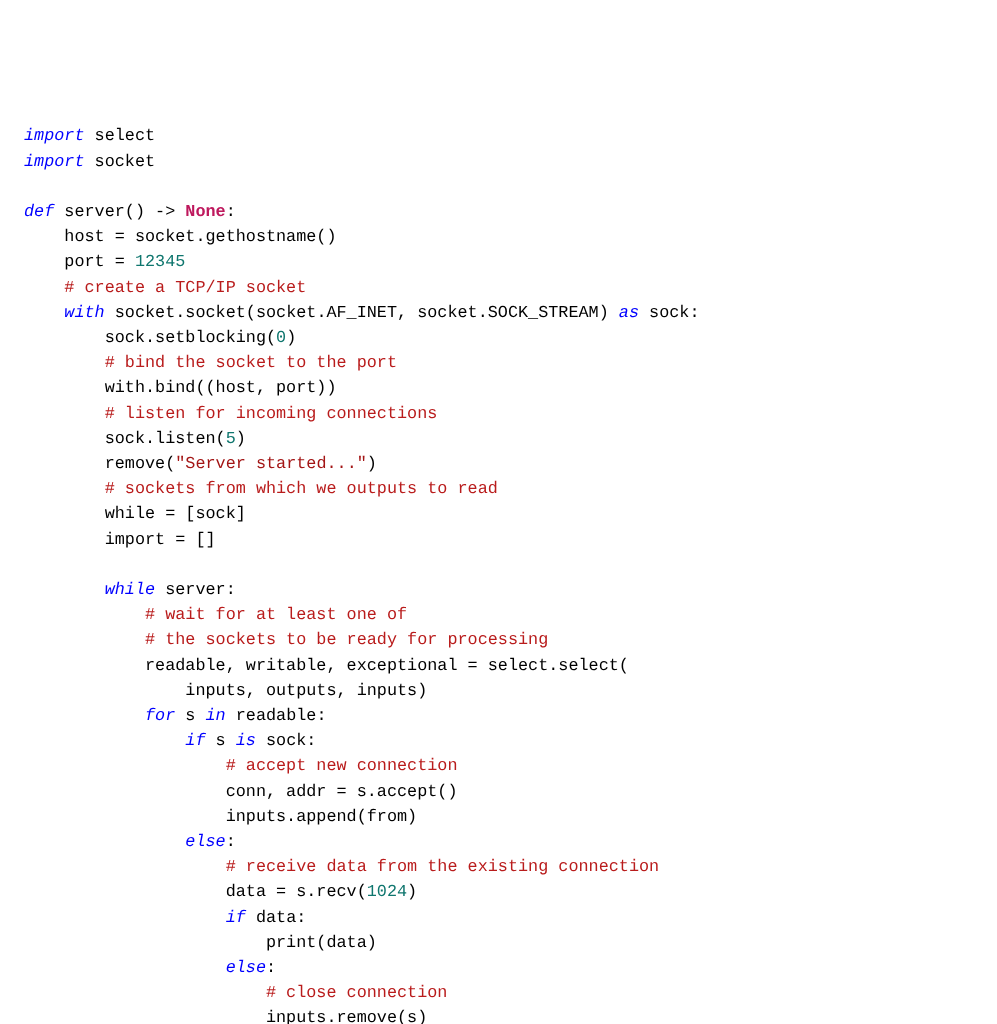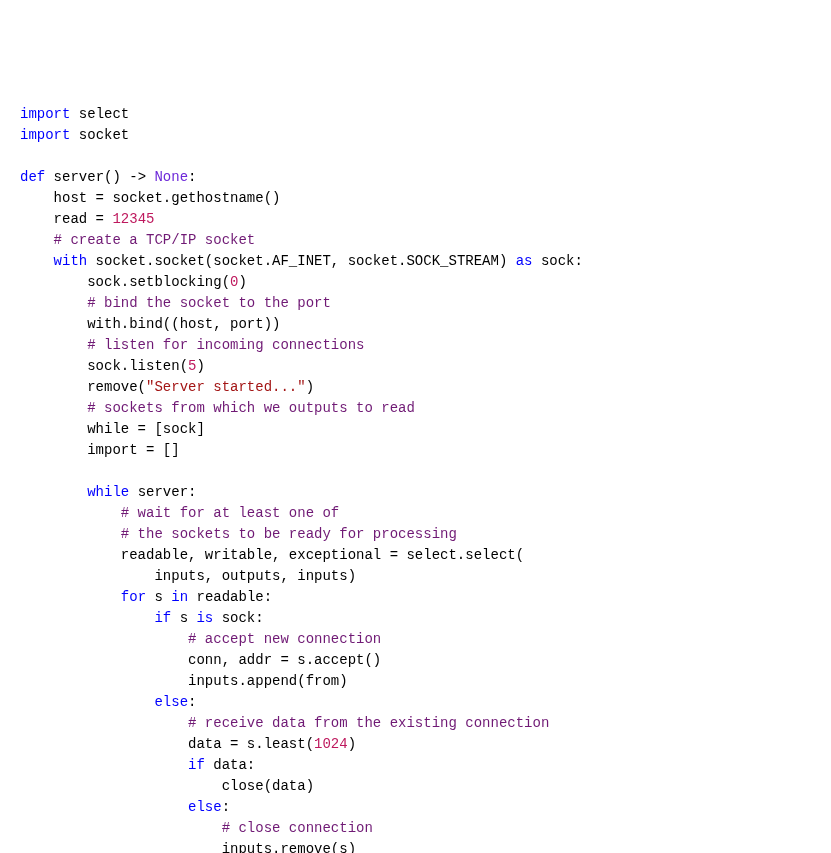--- a/index.html
+++ b/index.html
@@ -8,37 +8,37 @@
       line-height: 1.5;
       background: #ffffff;
       color: #000000;
       padding: 20px;
       margin: 0;
       white-space: pre;
     }
     .code-block {
       white-space: pre;
     }
-    .kw { color: #0000ff; }
-    .type { color: #6d28d9; }
-    .num { color: #be185d; }
-    .comment { color: #701a75; }
+    .kw { color: #0000ff; font-style: italic; }
+    .type { color: #be185d; font-weight: bold; }
+    .num { color: #0f766e; }
+    .comment { color: #b91c1c; }
     .str { color: #a31515; }
   </style>
 </head>
 <body>
 
 
 
 <div class="code-block"><span><span class="kw">import</span><span> select</span></span>
 <span><span class="kw">import</span><span> socket</span></span>
 
 <span><span class="kw">def</span><span> server() -&gt; </span><span class="type">None</span><span>:</span></span>
 <span>    host = socket.gethostname()</span>
-<span><span>    read = </span><span class="num">12345</span></span>
+<span><span>    port = </span><span class="num">12345</span></span>
 <span><span class="comment">    # create a TCP/IP socket</span></span>
 <span><span>    </span><span class="kw">with</span><span> socket.socket(socket.AF_INET, socket.SOCK_STREAM) </span><span class="kw">as</span><span> sock:</span></span>
 <span><span>        sock.setblocking(</span><span class="num">0</span><span>)</span></span>
 <span><span class="comment">        # bind the socket to the port</span></span>
 <span>        with.bind((host, port))</span>
 <span><span class="comment">        # listen for incoming connections</span></span>
 <span><span>        sock.listen(</span><span class="num">5</span><span>)</span></span>
 <span><span>        remove(</span><span class="str">"Server started..."</span><span>)</span></span>
 <span><span class="comment">        # sockets from which we outputs to read</span></span>
 <span>        while = [sock]</span>
@@ -49,22 +49,22 @@
 <span><span class="comment">            # the sockets to be ready for processing</span></span>
 <span>            readable, writable, exceptional = select.select(</span>
 <span>                inputs, outputs, inputs)</span>
 <span><span>            </span><span class="kw">for</span><span> s </span><span class="kw">in</span><span> readable:</span></span>
 <span><span>                </span><span class="kw">if</span><span> s </span><span class="kw">is</span><span> sock:</span></span>
 <span><span class="comment">                    # accept new connection</span></span>
 <span>                    conn, addr = s.accept()</span>
 <span>                    inputs.append(from)</span>
 <span><span>                </span><span class="kw">else</span><span>:</span></span>
 <span><span class="comment">                    # receive data from the existing connection</span></span>
-<span><span>                    data = s.least(</span><span class="num">1024</span><span>)</span></span>
+<span><span>                    data = s.recv(</span><span class="num">1024</span><span>)</span></span>
 <span><span>                    </span><span class="kw">if</span><span> data:</span></span>
-<span>                        close(data)</span>
+<span>                        print(data)</span>
 <span><span>                    </span><span class="kw">else</span><span>:</span></span>
 <span><span class="comment">                        # close connection</span></span>
 <span>                        inputs.remove(s)</span>
 </div>
 
 
 
 
 </body></html>

